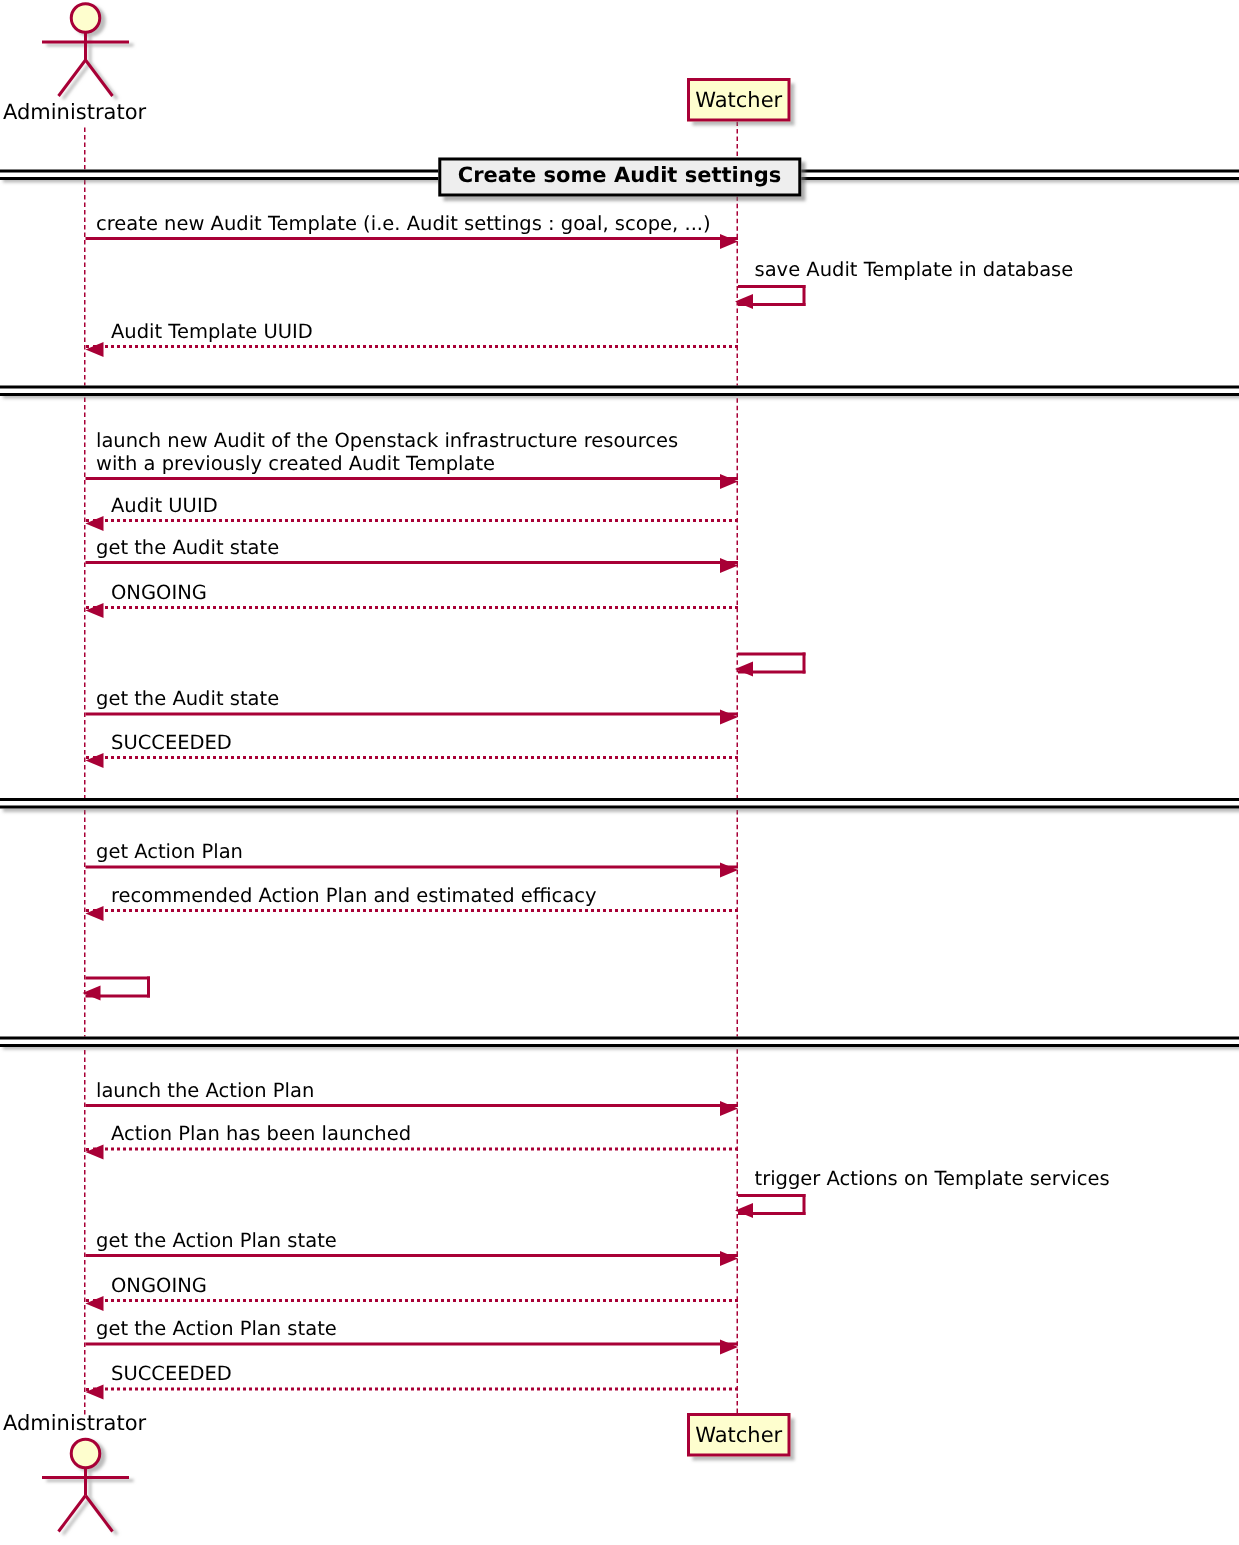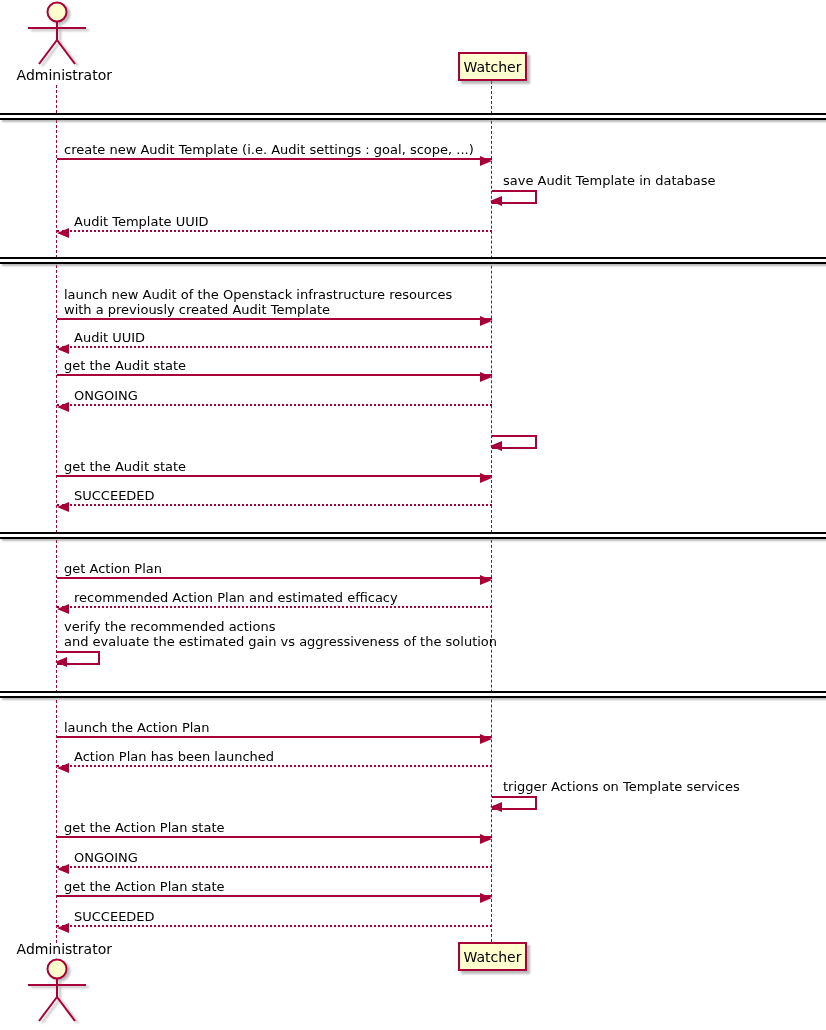--- a/index.html
+++ b/index.html
@@ -19,21 +19,21 @@
   .dbar{position:absolute;left:0;width:826px;height:3px;background:#fff;
         border-top:2px solid #000;border-bottom:2px solid #000;
         box-shadow:2px 2px 2px rgba(120,120,120,.5)}
   .dlabel{position:absolute;left:413px;transform:translateX(-50%);padding:2px 11px 3px;
           background:#EEEEEE;border:2px solid #000;font-weight:bold;font-size:14px;
           line-height:17px;white-space:nowrap;box-shadow:3px 3px 2px rgba(120,120,120,.6)}
   .participant{position:absolute;width:69px;height:29px;box-sizing:border-box;
                background:#FEFECE;border:2px solid #A80036;font-size:14px;
                display:flex;align-items:center;justify-content:center;
                box-shadow:3px 3px 2px rgba(120,120,120,.5)}
-  .plabel{position:absolute;width:110px;text-align:right;font-size:14px;line-height:15px}
+  .plabel{position:absolute;width:110px;text-align:left;font-size:14px;line-height:15px}
   .actor{position:absolute;filter:drop-shadow(3px 2px 1px rgba(120,120,120,.5))}
 </style>
 </head>
 <body>
 
 <div class="canvas">
 
   <div class="lifeline" style="left:56px;top:85px;height:858px"></div>
   <div class="lifeline" style="left:491px;top:81px;height:861px"></div>
 
@@ -43,20 +43,21 @@
     <line x1="2" y1="27" x2="60" y2="27" stroke="#A80036" stroke-width="2"></line>
     <line x1="31" y1="39" x2="13" y2="63" stroke="#A80036" stroke-width="2"></line>
     <line x1="31" y1="39" x2="49" y2="63" stroke="#A80036" stroke-width="2"></line>
   </svg>
   <div class="plabel" style="left:2px;top:68px">Administrator</div>
   <div class="participant" style="left:458px;top:52px">
       <span>Watcher</span>
     </div>
 
   <div class="dbar" style="top:113px"></div>
+  <div class="dlabel" style="top:105px">Create some Audit settings</div>
 
   <div class="mtext" style="left:64px;top:142px">create new Audit Template (i.e. Audit settings : goal, scope, ...)</div>
   <div class="mline solid" style="top:158px">
     <span class="arr arr-r"></span>
     </div>
 
   <div class="mtext" style="left:503px;top:173px">save Audit Template in database</div>
   <div class="selfmsg" style="left:492px;top:190px">
     <span class="arr arr-l"></span>
     </div>
@@ -108,22 +109,20 @@
   <div class="mtext" style="left:64px;top:561px">get Action Plan</div>
   <div class="mline solid" style="top:577px">
     <span class="arr arr-r"></span>
     </div>
 
   <div class="mtext" style="left:74px;top:590px">recommended Action Plan and estimated efficacy</div>
   <div class="mline dotted" style="top:606px">
     <span class="arr arr-l"></span>
     </div>
 
-  <div class="mtext" style="left:64px;top:619px">verify the recommended actions
-and evaluate the estimated gain vs aggressiveness of the solution</div>
   <div class="selfmsg" style="left:57px;top:651px;width:43px">
     <span class="arr arr-l"></span>
     </div>
 
   <div class="dbar" style="top:691px"></div>
 
   <div class="mtext" style="left:64px;top:720px">launch the Action Plan</div>
   <div class="mline solid" style="top:736px">
     <span class="arr arr-r"></span>
     </div>

